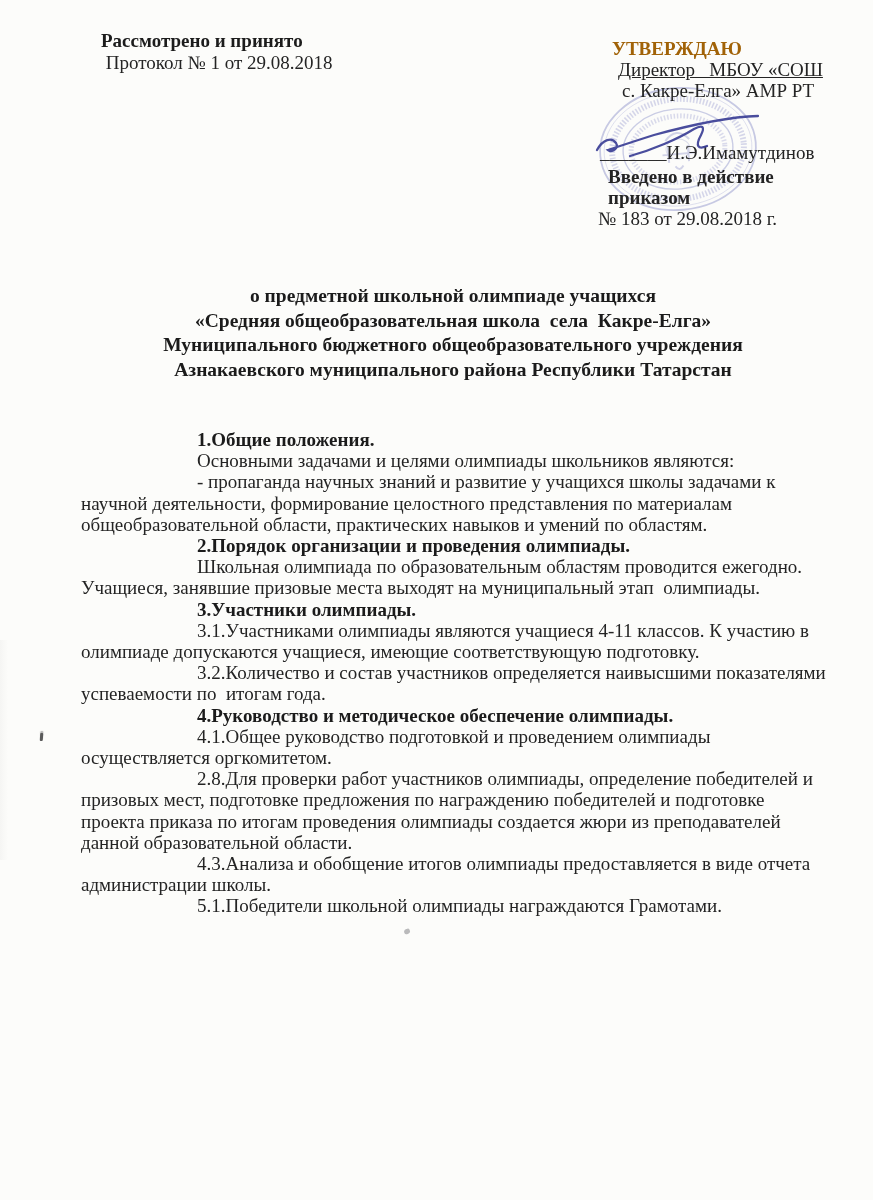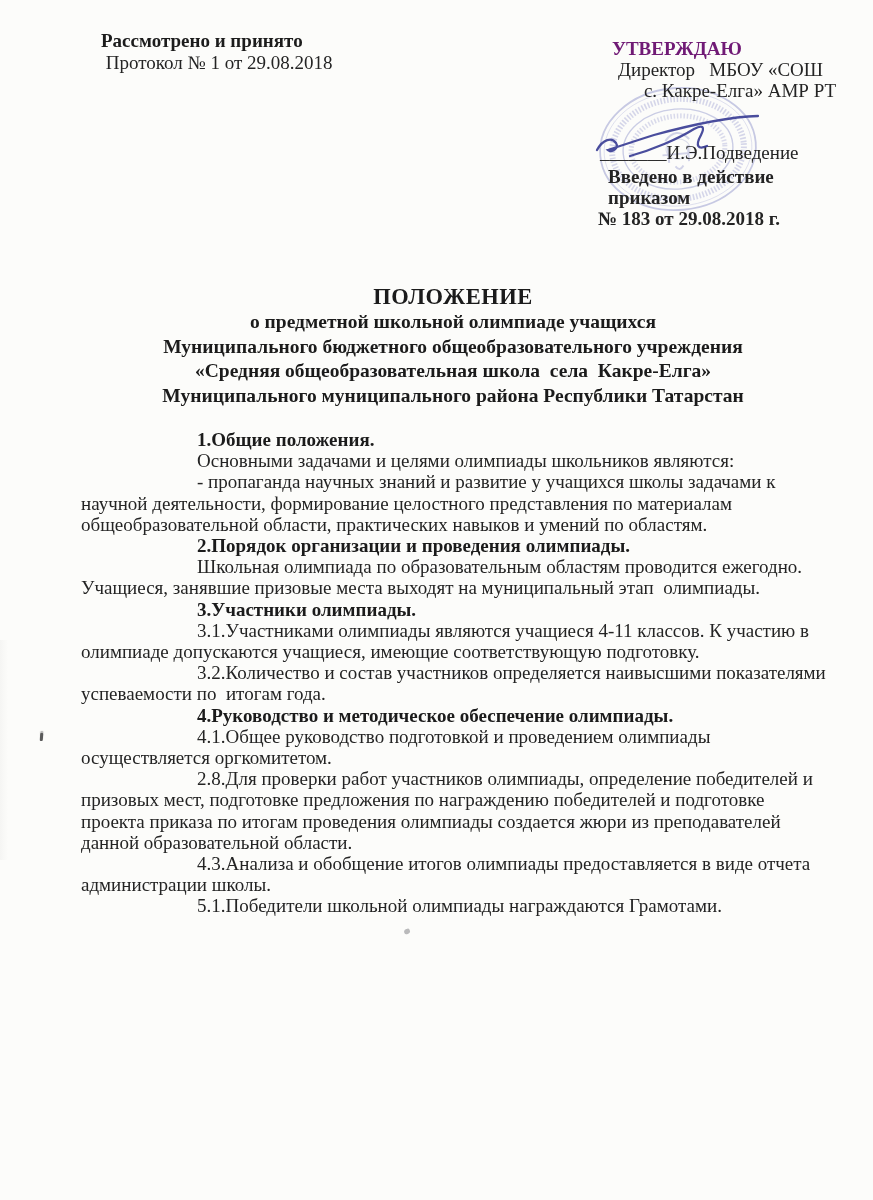--- a/index.html
+++ b/index.html
@@ -19,26 +19,26 @@
     font-size:19px;line-height:21.5px;
   }
   .approve-left .l0{font-weight:bold;color:#1c1c1c;}
 
   
   .approve-right{
     position:absolute;left:598px;top:38px;width:260px;
     font-size:19px;line-height:21px;
     z-index:3;
   }
-  .approve-right .l0{font-weight:bold;padding-left:14px;color:#701a75;font-family:Liberation Serif, serif;}
-  .approve-right .l1{padding-left:20px;}
-  .approve-right .l2{padding-left:24px;text-align:center;}
+  .approve-right .l0{font-weight:bold;padding-left:14px;color:#a16207;font-family:Liberation Serif, serif;}
+  .approve-right .l1{padding-left:20px;text-decoration:underline;}
+  .approve-right .l2{padding-left:24px;}
   .sig-row{padding-left:2px;margin-top:41px;}
   .order-1{padding-left:10px;margin-top:3px;font-weight:bold;}
-  .order-2{padding-left:0;font-weight:bold;}
+  .order-2{padding-left:0;}
 
   
   .stamp{position:absolute;left:596px;top:70px;z-index:1;opacity:.55;transform:rotate(-5deg);}
   .signature{position:absolute;left:592px;top:108px;z-index:4;}
 
   
   .title-block{
     position:absolute;left:83px;top:284px;width:740px;
     text-align:center;font-weight:bold;color:#1b1b1b;
     line-height:24.6px;font-size:19.5px;
@@ -84,38 +84,37 @@
       <ellipse cx="82" cy="79" rx="47" ry="33" stroke-width="5" stroke-dasharray="1.5 1.8" opacity=".5"></ellipse>
       <path d="M70,70 q12,-14 24,0 M66,84 h32 M72,92 v-16 M92,92 v-16 M78,96 q4,6 8,0" stroke-width="2" opacity=".6"></path>
       <ellipse cx="82" cy="79" rx="12" ry="10" stroke-width="1" opacity=".45"></ellipse>
     </g>
   </svg>
 
   <div class="approve-right">
     <div class="l0 pre">УТВЕРЖДАЮ</div>
     <div class="l1 pre">Директор   МБОУ «СОШ</div>
     <div class="l2 pre">с. Какре-Елга» АМР РТ</div>
-    <div class="sig-row"><span class="pre">_______</span><span class="pre">И.Э.Подведение</span></div>
+    <div class="sig-row"><span class="pre">_______</span><span class="pre">И.Э.Имамутдинов</span></div>
     <div class="order-1 pre">Введено в действие приказом</div>
     <div class="order-2 pre">№ 183 от 29.08.2018 г.</div>
   </div>
 
   <svg class="signature" width="174" height="58" viewBox="0 0 174 58">
     <g fill="none" stroke="#3b3f96" stroke-width="2.3" stroke-linecap="round" opacity=".92">
       <path d="M5,42 c6,-11 15,-13 19,-7 c3,5 -4,10 -8,7 c9,-3 27,-9 46,-15 C95,18 132,9 166,8"></path>
       <path d="M38,48 C60,42 86,31 102,21 c9,-5 11,-2 7,6 c-6,11 -3,15 6,11"></path>
     </g>
   </svg>
 
   <div class="title-block">
-    <div class="t0 pre">ПОЛОЖЕНИЕ</div>
     <div class="pre">о предметной школьной олимпиаде учащихся</div>
+    <div class="pre">«Средняя общеобразовательная школа  села  Какре-Елга»</div>
     <div class="pre">Муниципального бюджетного общеобразовательного учреждения</div>
-    <div class="pre">«Средняя общеобразовательная школа  села  Какре-Елга»</div>
-    <div class="pre">Муниципального муниципального района Республики Татарстан</div>
+    <div class="pre">Азнакаевского муниципального района Республики Татарстан</div>
   </div>
 
   <div class="body-text">
 
     <h3>1.Общие положения.</h3>
     <p>Основными задачами и целями олимпиады школьников являются:</p>
     <p>- пропаганда научных знаний и развитие у учащихся школы задачами к научной деятельности, формирование целостного представления по материалам общеобразовательной области, практических навыков и умений по областям.</p>
 
     <h3>2.Порядок организации и проведения олимпиады.</h3>
     <p>Школьная олимпиада по образовательным областям проводится ежегодно. Учащиеся, занявшие призовые места выходят на муниципальный этап  олимпиады.</p>

